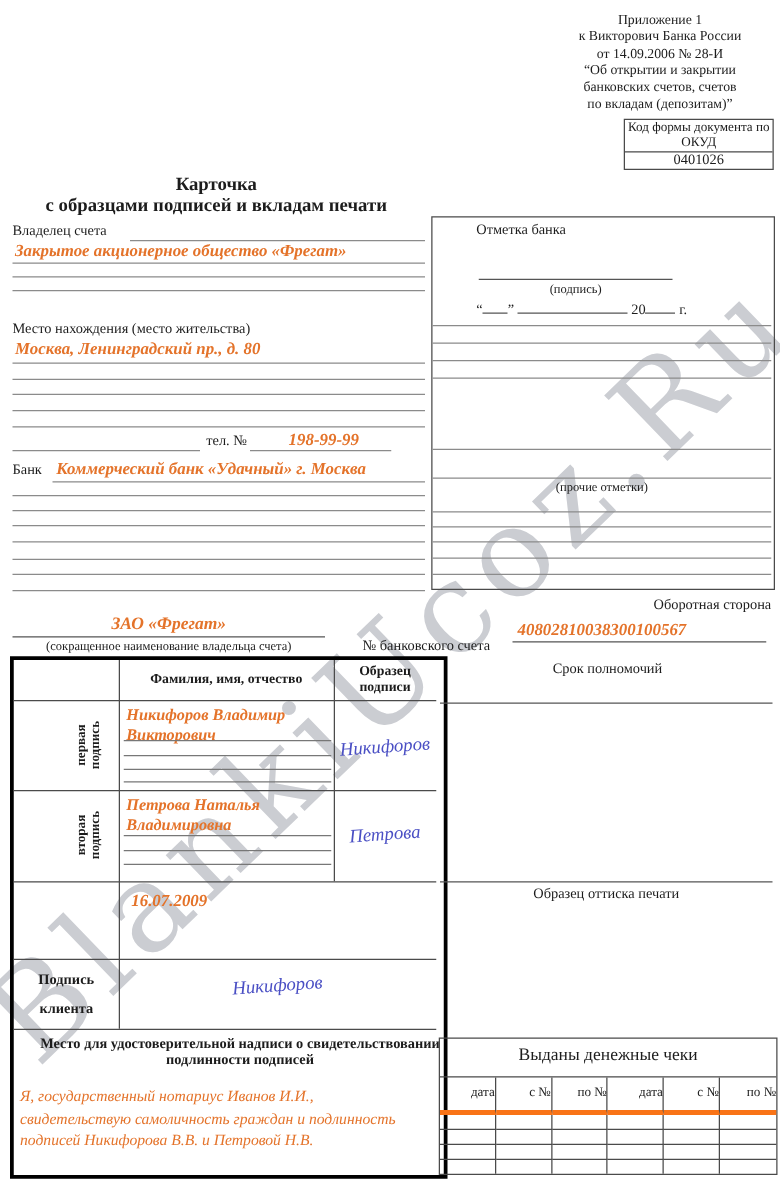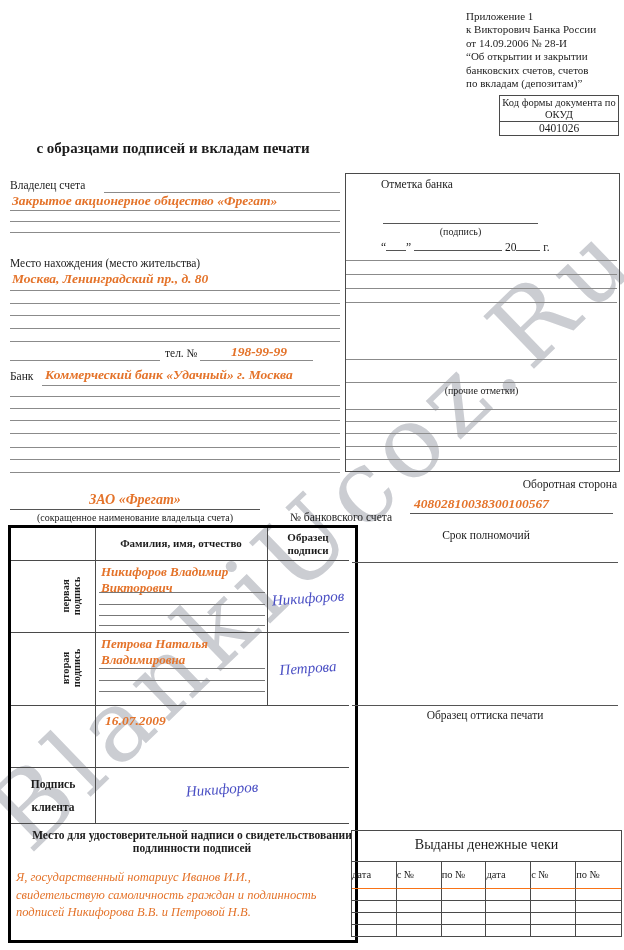--- a/index.html
+++ b/index.html
@@ -9,40 +9,40 @@
   .rule{position:absolute;border-top:1px solid #8b8b8b;height:0;}
   .vline{position:absolute;border-left:1px solid #4a4a4a;width:0;}
   .lbl{font-size:11.5px;line-height:13px;}
   .small{font-size:10px;line-height:11px;}
   .fill{font-style:italic;font-weight:bold;color:#e4732a;font-size:13.5px;line-height:16px;white-space:nowrap;}
   .sig{font-style:italic;color:#4a4fc4;font-size:15px;transform:rotate(-4deg);}
   .ctr{text-align:center;}
   .watermark{position:absolute;left:6px;top:772px;transform:rotate(-44deg);transform-origin:0 50%;
              font-family:"DejaVu Serif",serif;font-size:100px;letter-spacing:8px;color:#cbcdd2;
              white-space:nowrap;}
-  .appendix{left:466px;top:10px;width:156px;font-size:11px;line-height:13.4px;}
+  .appendix{left:450px;top:10px;width:156px;font-size:11px;line-height:13.4px;text-align:center;}
   .okud-box{left:499px;top:95px;width:118px;border:1px solid #4a4a4a;}
   .okud-label{font-size:10.5px;line-height:11.5px;text-align:center;padding:1px 2px;border-bottom:1px solid #4a4a4a;}
   .okud-code{font-size:11.5px;line-height:13px;text-align:center;padding:0 2px;}
   .doc-title{left:0;top:140px;width:346px;text-align:center;font-weight:bold;font-size:15px;line-height:17px;}
   .bank-box{left:345px;top:173px;width:273px;height:297px;border:1px solid #4a4a4a;}
   .brule{position:absolute;left:0;width:271px;border-top:1px solid #8b8b8b;height:0;}
   .dl{display:inline-block;border-bottom:1px solid #555;height:10px;vertical-align:baseline;}
   .sig-table{left:8px;top:525px;width:344px;height:412px;border:3px solid #000;}
   .tline{position:absolute;border-top:1px solid #4a4a4a;height:0;left:0;width:338px;}
   .cell-rule{position:absolute;border-top:1px solid #777;height:0;left:88px;width:166px;}
   .rot{position:absolute;transform:rotate(-90deg);width:64px;text-align:center;
        font-weight:bold;font-size:10.5px;line-height:11px;}
   .thead{font-weight:bold;font-size:11px;line-height:13px;text-align:center;font-family:Liberation Serif, serif;}
   .name{position:absolute;font-style:italic;font-weight:bold;color:#e4732a;font-size:13px;line-height:16px;}
   .cheq{left:351px;top:830px;width:269px;border:1px solid #4a4a4a;display:grid;
         grid-template-columns:repeat(6,1fr);background:transparent;}
   .cheq .title{grid-column:1/7;text-align:center;font-size:14px;line-height:14px;padding:7px 0 9px 0;
                border-bottom:1px solid #4a4a4a;}
-  .cheq .hcell{text-align:left;font-size:10.5px;line-height:12px;padding:7px 0;border-bottom:1px solid #f97316;
+  .cheq .hcell{text-align:right;font-size:10.5px;line-height:12px;padding:7px 0;border-bottom:4px solid #f97316;
                border-right:1px solid #4a4a4a;}
   .cheq .hcell:nth-child(7n){border-right:none;}
   .cheq .dcell{height:11px;border-bottom:1px solid #4a4a4a;border-right:1px solid #4a4a4a;}
   .cheq .dcell.last-col{border-right:none;}
   .cheq .dcell.last-row{border-bottom:none;}
 </style>
 </head>
 <body>
 
 <div class="page">
@@ -57,20 +57,21 @@
     <div>банковских счетов, счетов</div>
     <div>по вкладам (депозитам)”</div>
   </div>
 
   <div class="abs okud-box">
     <div class="okud-label">Код формы документа по ОКУД</div>
     <div class="okud-code">0401026</div>
   </div>
 
   <div class="abs doc-title">
+    <div>Карточка</div>
     <div>с образцами подписей и вкладам печати</div>
   </div>
 
   <div class="abs lbl" style="left:10px;top:179px;">Владелец счета</div>
   <div class="rule" style="left:104px;top:192px;width:236px;"></div>
   <div class="abs fill" style="left:12px;top:193px;">Закрытое акционерное общество «Фрегат»</div>
   <div class="rule" style="left:10px;top:210px;width:330px;"></div>
   <div class="rule" style="left:10px;top:221px;width:330px;"></div>
   <div class="rule" style="left:10px;top:232px;width:330px;"></div>
 

